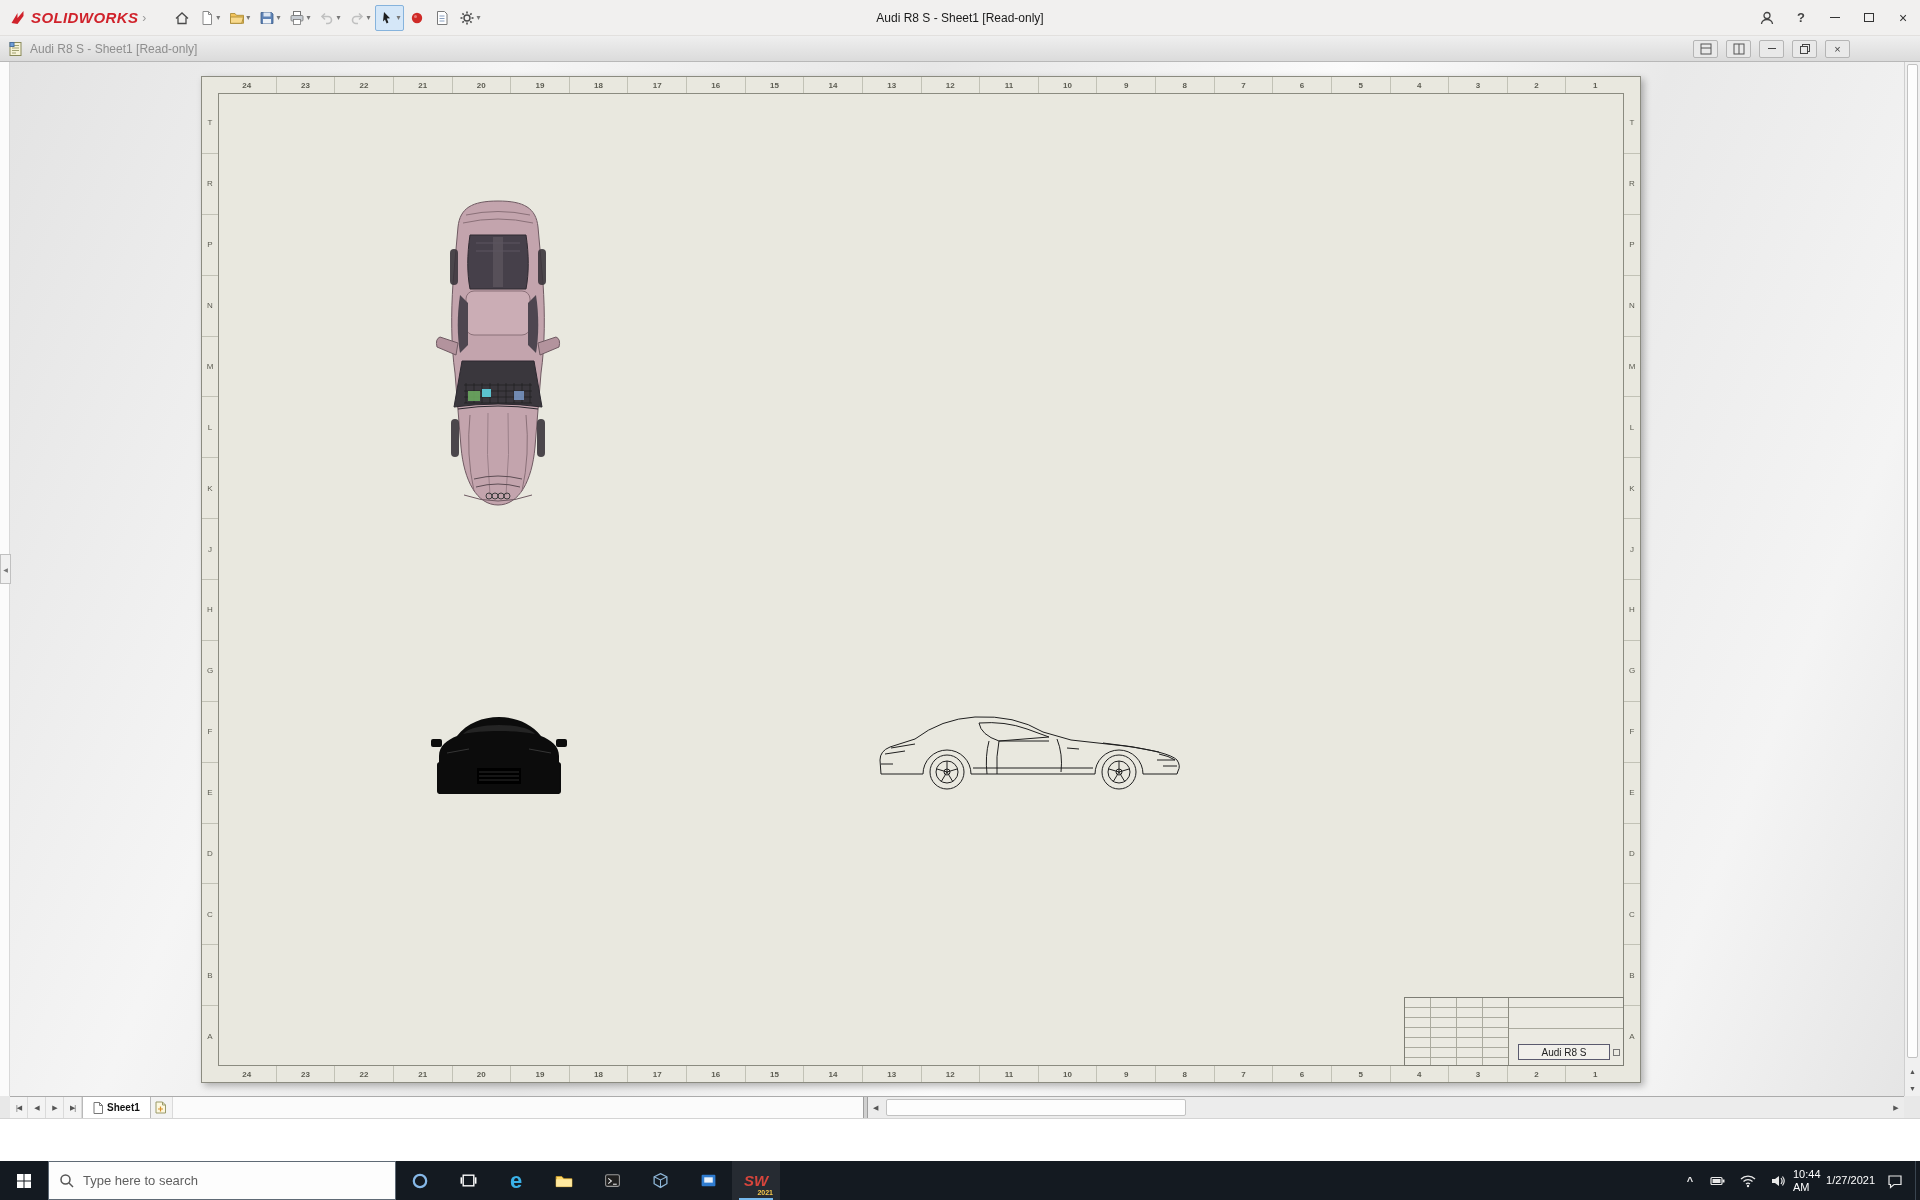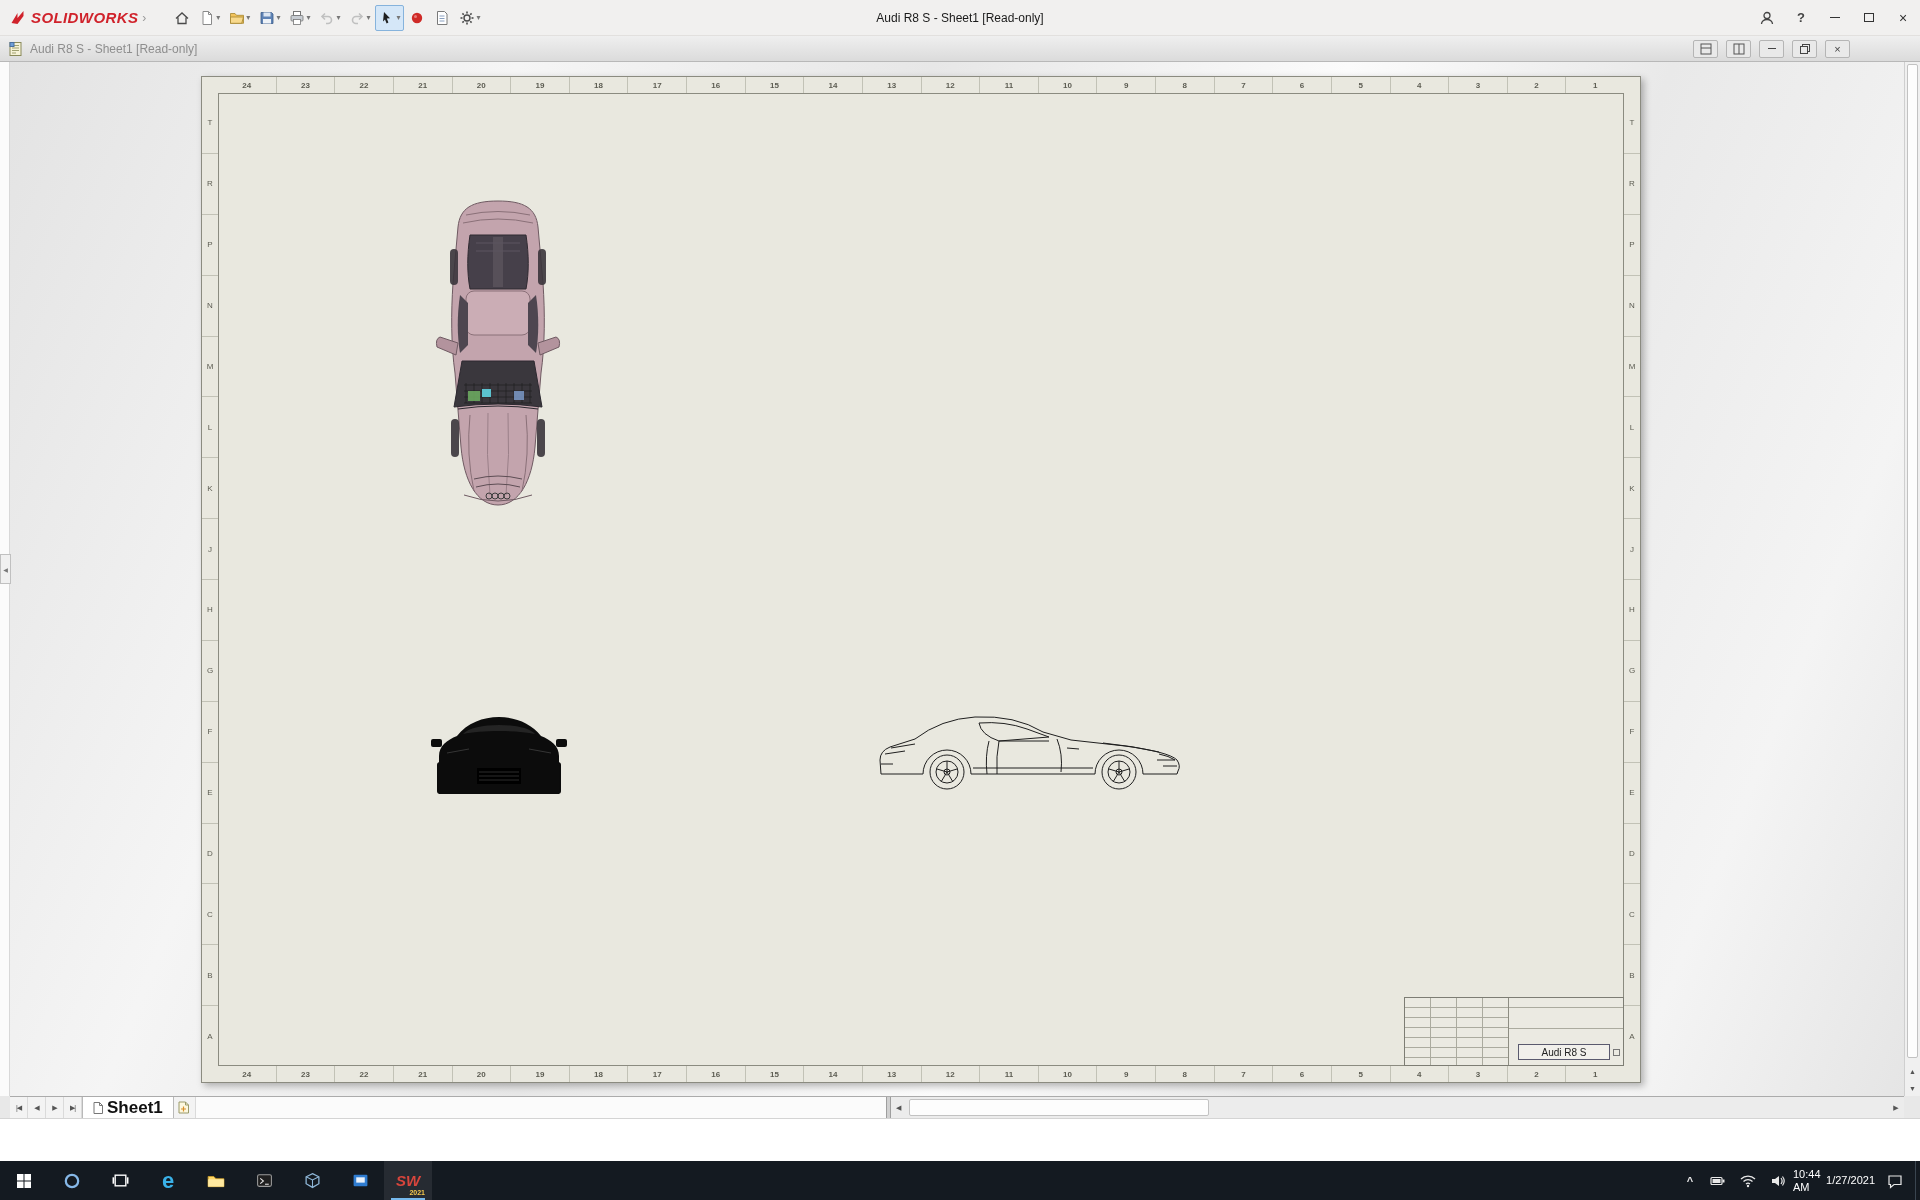--- a/index.html
+++ b/index.html
@@ -68,21 +68,21 @@
   .tb-checkbox { position:absolute; right:3px; bottom:9px; width:7px; height:7px; border:1px solid #777; }
 
   
   .vscroll { position:absolute; right:0; top:0; bottom:22px; width:16px; background:#f0f0f0; border-left:1px solid #cfcfcf; }
   .vthumb { position:absolute; left:2px; right:2px; top:2px; bottom:38px; background:#fdfdfd; border:1px solid #c2c2c2; border-radius:2px; }
   .vbtn { position:absolute; left:0; right:0; height:16px; display:flex; align-items:center; justify-content:center; font-size:7px; color:#555; }
   .vbtn.up { bottom:17px; } .vbtn.down { bottom:0; }
 
   .tab-strip { position:absolute; left:10px; right:16px; bottom:0; height:22px; background:#f3f3f3; border-top:1px solid #ababab; display:flex; align-items:stretch; }
   .nav-btn { width:18px; display:flex; align-items:center; justify-content:center; font-size:7px; color:#555; border-right:1px solid #dadada; letter-spacing:-1px; }
-  .sheet-tab { display:flex; align-items:center; gap:4px; padding:0 10px; background:#fff; border-left:1px solid #b9b9b9; border-right:1px solid #b9b9b9; font-size:17px; font-weight:bold; color:#111; }
+  .sheet-tab { display:flex; align-items:center; gap:4px; padding:0 10px; background:#fff; border-left:1px solid #b9b9b9; border-right:1px solid #b9b9b9; font-size:10px; font-weight:bold; color:#111; }
   .add-sheet { width:22px; display:flex; align-items:center; justify-content:center; border-right:1px solid #dadada; }
   .tab-filler { width:690px; background:#fbfbfb; }
   .splitter { width:5px; background:#d0d0d0; border-left:1px solid #9e9e9e; border-right:1px solid #9e9e9e; }
   .hscroll { flex:1; position:relative; background:#ececec; }
   .hthumb { position:absolute; left:18px; top:2px; bottom:2px; width:300px; background:#fdfdfd; border:1px solid #c2c2c2; border-radius:2px; }
   .hbtn { position:absolute; top:0; bottom:0; width:16px; display:flex; align-items:center; justify-content:center; font-size:7px; color:#555; }
   .hbtn.left { left:0; } .hbtn.right { right:0; }
 
   .footer-gap { position:absolute; left:0; right:0; top:1118px; height:43px; background:#ffffff; border-top:1px solid #d4d4d4; }
 
@@ -511,20 +511,27 @@
   <div class="tb-start">
     <svg width="16" height="16" viewBox="0 0 16 16">
         <g fill="#fff">
           <rect x="1" y="1" width="6.5" height="6.5"></rect>
           <rect x="8.5" y="1" width="6.5" height="6.5"></rect>
           <rect x="1" y="8.5" width="6.5" height="6.5"></rect>
           <rect x="8.5" y="8.5" width="6.5" height="6.5"></rect>
         </g>
       </svg>
   </div>
+  <div class="tb-search">
+    <svg width="16" height="16" viewBox="0 0 16 16">
+        <circle cx="6.5" cy="6.5" r="4.5" fill="none" stroke="#555" stroke-width="1.5"></circle>
+        <line x1="10" y1="10" x2="14" y2="14" stroke="#555" stroke-width="1.5"></line>
+      </svg>
+    <input type="text" placeholder="Type here to search" style="">
+  </div>
   <div class="tb-app">
     <svg width="18" height="18" viewBox="0 0 16 16">
         <circle cx="8" cy="8" r="5.5" fill="none" stroke="#86b8e8" stroke-width="2"></circle>
       </svg>
   </div>
   <div class="tb-app">
     <svg width="17" height="17" viewBox="0 0 16 16">
         <rect x="3" y="3" width="10" height="10" fill="none" stroke="#fff" stroke-width="1.3"></rect>
         <rect x="0.5" y="5" width="1.5" height="6" fill="#fff"></rect>
         <rect x="14" y="5" width="1.5" height="6" fill="#fff"></rect>

